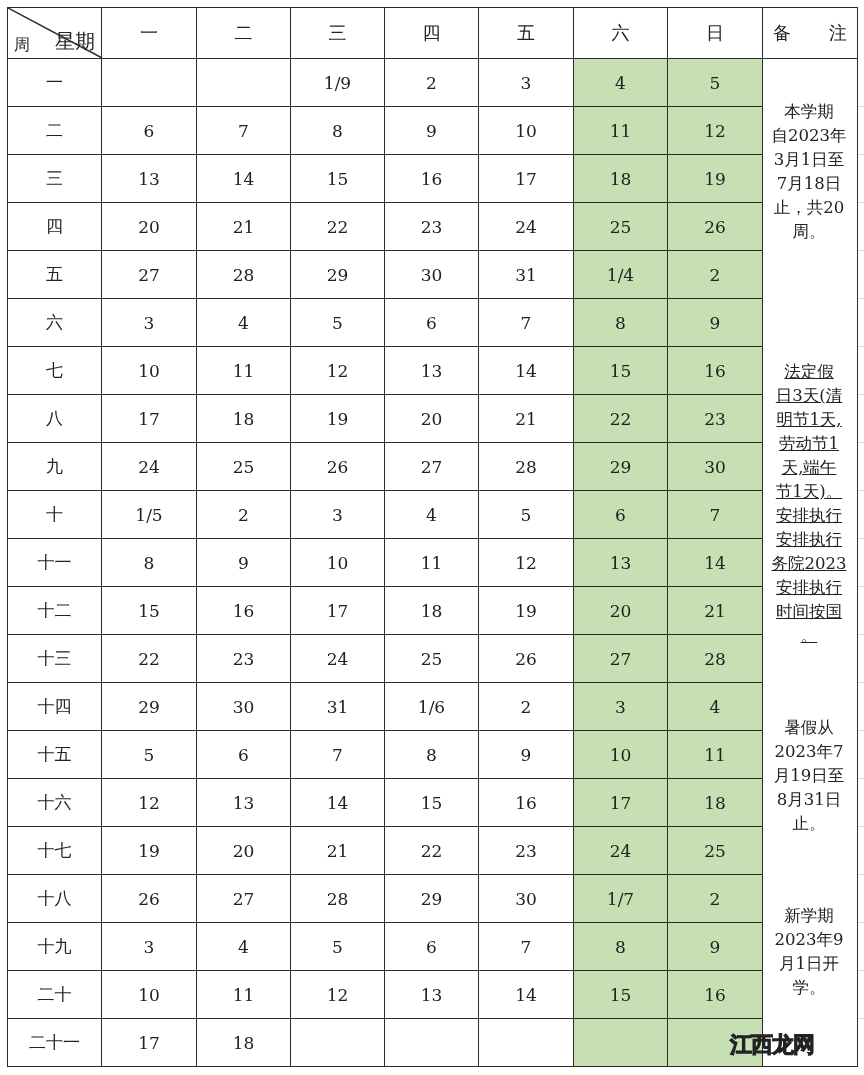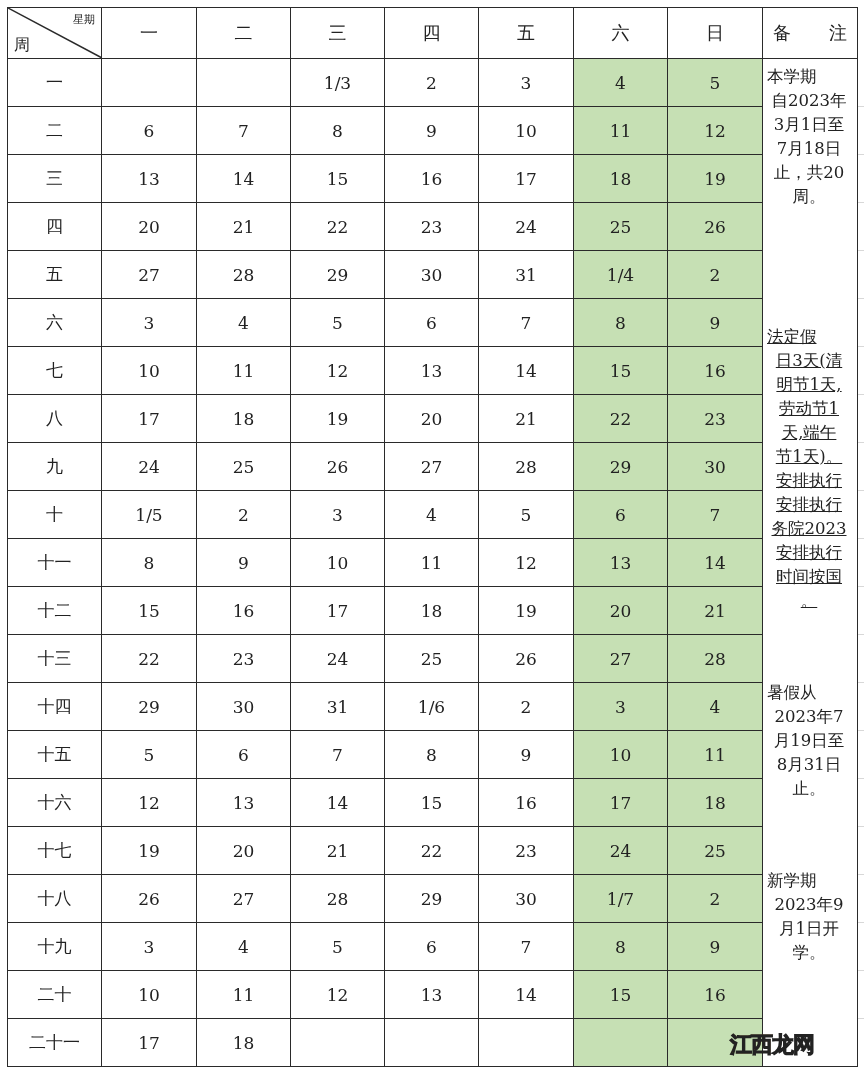--- a/index.html
+++ b/index.html
@@ -62,22 +62,22 @@
       height: 50px;
       overflow: hidden;
     }
     .corner svg {
       position: absolute;
       left: 0; top: 0;
     }
     .corner .top-label {
       position: absolute;
       right: 6px;
-      top: 4px;
-      font-size: 11px;
+      top: 20px;
+      font-size: 20px;
     }
     .corner .bot-label {
       position: absolute;
       left: 6px;
       bottom: 2px;
       font-size: 16px;
     }
     .notes-head {
       letter-spacing: 0;
       display: flex;
@@ -99,21 +99,22 @@
       right: 6px;
       font-size: 16.5px;
       line-height: 24px;
       text-align: center;
     }
     .note-block .ln {
       display: block;
       white-space: nowrap;
     }
     .note-block .ln.indent {
-      text-align: left;
+      text-align: center;
+      margin-top: 35px;
     }
     .watermark {
       position: absolute;
       left: 730px;
       top: 1030px;
       font-family: "DejaVu Sans", sans-serif;
       font-weight: bold;
       font-size: 22px;
       letter-spacing: -1px;
     }
@@ -182,21 +183,21 @@
           <span>注</span>
         </div>
       </th>
     </tr>
   </thead>
   <tbody id="cal-body">
   <tr>
         <td class="wk">一</td>
         <td></td>
         <td></td>
-        <td>1/3</td>
+        <td>1/9</td>
         <td>2</td>
         <td>3</td>
         <td class="wkend">4</td>
         <td class="wkend">5</td>
         <td class="notes" rowspan="21">
           <div class="note-block" style="top: 6px;">
             <span class="ln indent">本学期</span>
             <span class="ln">自2023年</span>
             <span class="ln">3月1日至</span>
             <span class="ln">7月18日</span>

